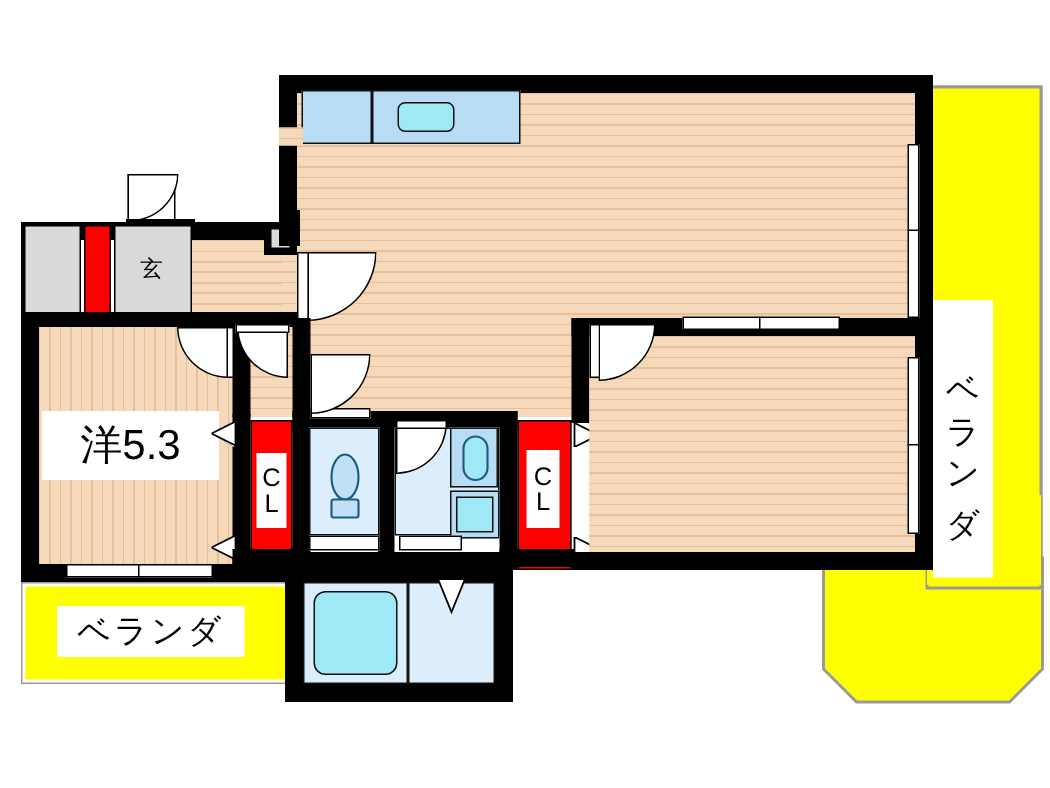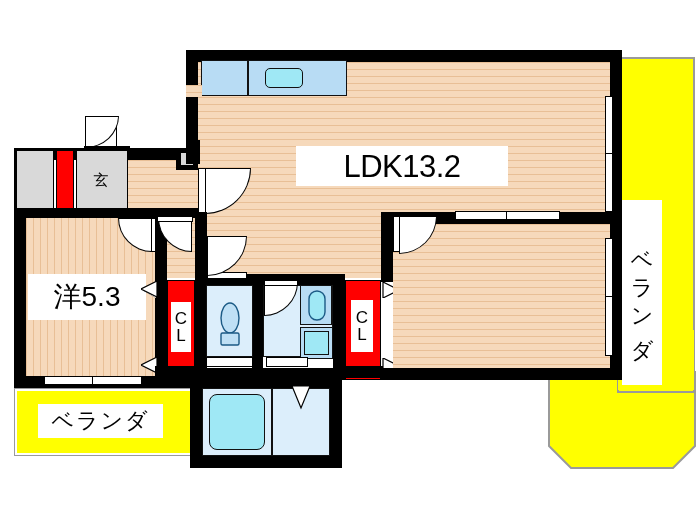--- a/index.html
+++ b/index.html
@@ -144,21 +144,20 @@
 
   <div class="abs floor-wood" style="left:198px; top:216px; width:206px; height:62px;"></div>
   <div class="abs floor-wood" style="left:155px; top:160px; width:46px; height:118px;"></div>
 
   <div class="abs water-mid" style="left:201px; top:60px; width:146px; height:36px;"></div>
   <div class="abs" style="left:247px; top:60px; width:1.5px; height:36px; background:#111;"></div>
   <div class="abs water-bright" style="left:265px; top:68px; width:38px; height:20px; border-radius:5px;"></div>
 
   <div class="abs floor-wood" style="left:186px; top:85px; width:16px; height:12px;"></div>
 
-  <div class="label label-ldk" style="left:296px; top:146px; width:212px; height:40px;">LDK13.2</div>
 
   <div class="abs floor-tile" style="left:16px; top:150px; width:38px; height:62px;"></div>
   <div class="abs closet-red" style="left:56px; top:150px; width:18px; height:62px;"></div>
   <div class="abs floor-tile" style="left:76px; top:150px; width:52px; height:62px;"></div>
   <div class="label label-genkan" style="left:88px; top:166px; width:26px; height:26px; background:transparent;">玄</div>
 
   <div class="abs floor-wood" style="left:128px; top:160px; width:60px; height:52px;"></div>
   <div class="abs wall" style="left:14px; top:208px; width:186px; height:10px;"></div>
 
   <div class="abs white-fill" style="left:85px; top:116px; width:32px; height:32px; border:1.3px solid #000; box-sizing:border-box;"></div>

